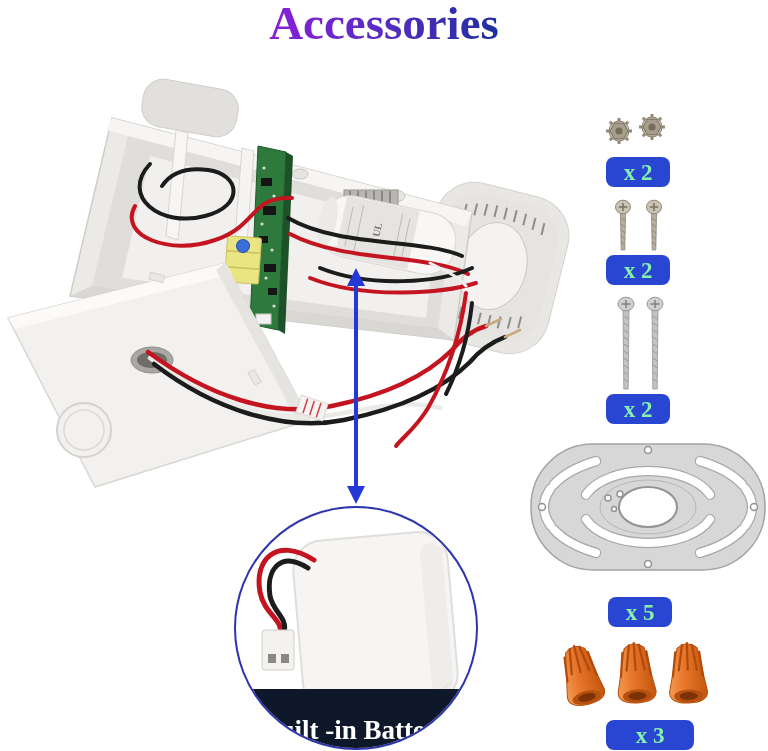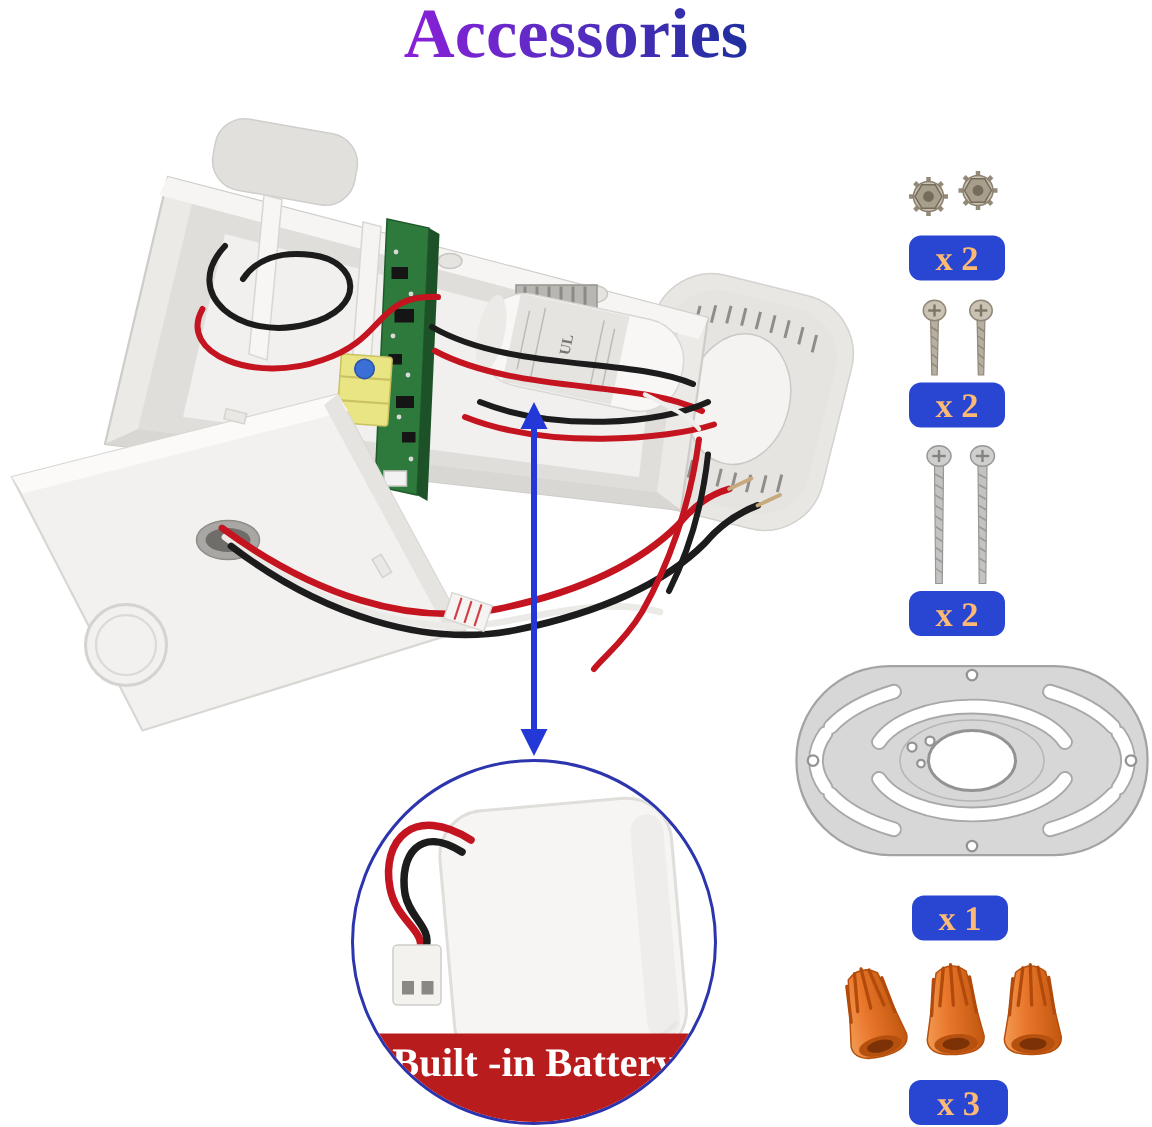--- a/index.html
+++ b/index.html
@@ -3,27 +3,27 @@
 <meta charset="utf-8">
 <style>
   html,body{margin:0;padding:0;background:#fff;}
   .canvas{position:relative;width:768px;height:751px;background:#ffffff;overflow:hidden;
           font-family:Liberation Serif, serif;}
   .title-wrap{position:absolute;top:-4px;left:0;width:768px;text-align:center;}
   .title{display:inline-block;font-size:47px;font-weight:700;letter-spacing:0px;color:#5b2cc4;
          background:linear-gradient(90deg,#8a1fd8 0%,#5b2cc4 45%,#1f2f9e 100%);
          -webkit-background-clip:text;background-clip:text;-webkit-text-fill-color:transparent;}
   .abs{position:absolute;}
-  .badge{position:absolute;background:#2946d2;border-radius:8px;color:#fdba74;
+  .badge{position:absolute;background:#2946d2;border-radius:8px;color:#86efac;
          display:flex;align-items:center;justify-content:center;
          font-weight:700;font-size:23px;line-height:1;}
   .inset{position:absolute;left:234px;top:506px;width:244px;height:244px;border-radius:50%;
          border:2px solid #2c35ad;background:#ffffff;overflow:hidden;box-sizing:border-box;}
-  .inset-band{position:absolute;left:0;right:0;top:181px;bottom:0;background:#b91c1c;
-              display:flex;justify-content:center;align-items:flex-start;padding-top:4px;}
+  .inset-band{position:absolute;left:0;right:0;top:181px;bottom:0;background:#0f172a;
+              display:flex;justify-content:center;align-items:flex-start;padding-top:26px;}
   .inset-label{color:#ffffff;font-size:27px;font-weight:700;}
 </style>
 </head>
 <body>
 
 <div class="canvas">
 
   <div class="title-wrap">
     <span class="title">Accessories</span>
   </div>
@@ -325,21 +325,21 @@
     <g fill="#ffffff" stroke="#939393" stroke-width="1.5">
       <circle cx="14" cy="73" r="3.5"></circle>
         <circle cx="226" cy="73" r="3.5"></circle>
       <circle cx="120" cy="16" r="3.5"></circle>
         <circle cx="120" cy="130" r="3.5"></circle>
       <circle cx="80" cy="64" r="3"></circle>
         <circle cx="92" cy="60" r="3"></circle>
         <circle cx="86" cy="75" r="2.5"></circle>
     </g>
   </svg>
-  <div class="badge" style="left:608px;top:597px;width:64px;height:30px">x 1</div>
+  <div class="badge" style="left:608px;top:597px;width:64px;height:30px">x 5</div>
 
   <svg class="abs" style="left:556px;top:638px" width="160" height="78" viewBox="0 0 160 78">
     <defs>
       <linearGradient id="wn" x1="0" y1="0" x2="1" y2="0">
         <stop offset="0" stop-color="#f29a52"></stop>
           <stop offset="0.4" stop-color="#e8762a"></stop>
           <stop offset="1" stop-color="#c2570f"></stop>
       </linearGradient>
     </defs>
     <g transform="translate(26,40) rotate(-14)">
@@ -372,15 +372,15 @@
         <line x1="-5" y1="-31" x2="-9" y2="-6"></line>
           <line x1="0" y1="-33" x2="0" y2="-6"></line>
         <line x1="5" y1="-31" x2="9" y2="-6"></line>
           <line x1="-12" y1="-24" x2="-15" y2="0"></line>
           <line x1="12" y1="-24" x2="15" y2="0"></line>
       </g>
       <ellipse cx="0" cy="20" rx="14.5" ry="6.5" fill="#b5500f"></ellipse>
       <ellipse cx="0" cy="20" rx="9" ry="4" fill="#7c3206"></ellipse>
     </g>
   </svg>
-  <div class="badge" style="left:606px;top:720px;width:66px;height:30px">x 3</div>
+  <div class="badge" style="left:606px;top:720px;width:88px;height:30px">x 3</div>
 
 </div>
 
 </body></html>

